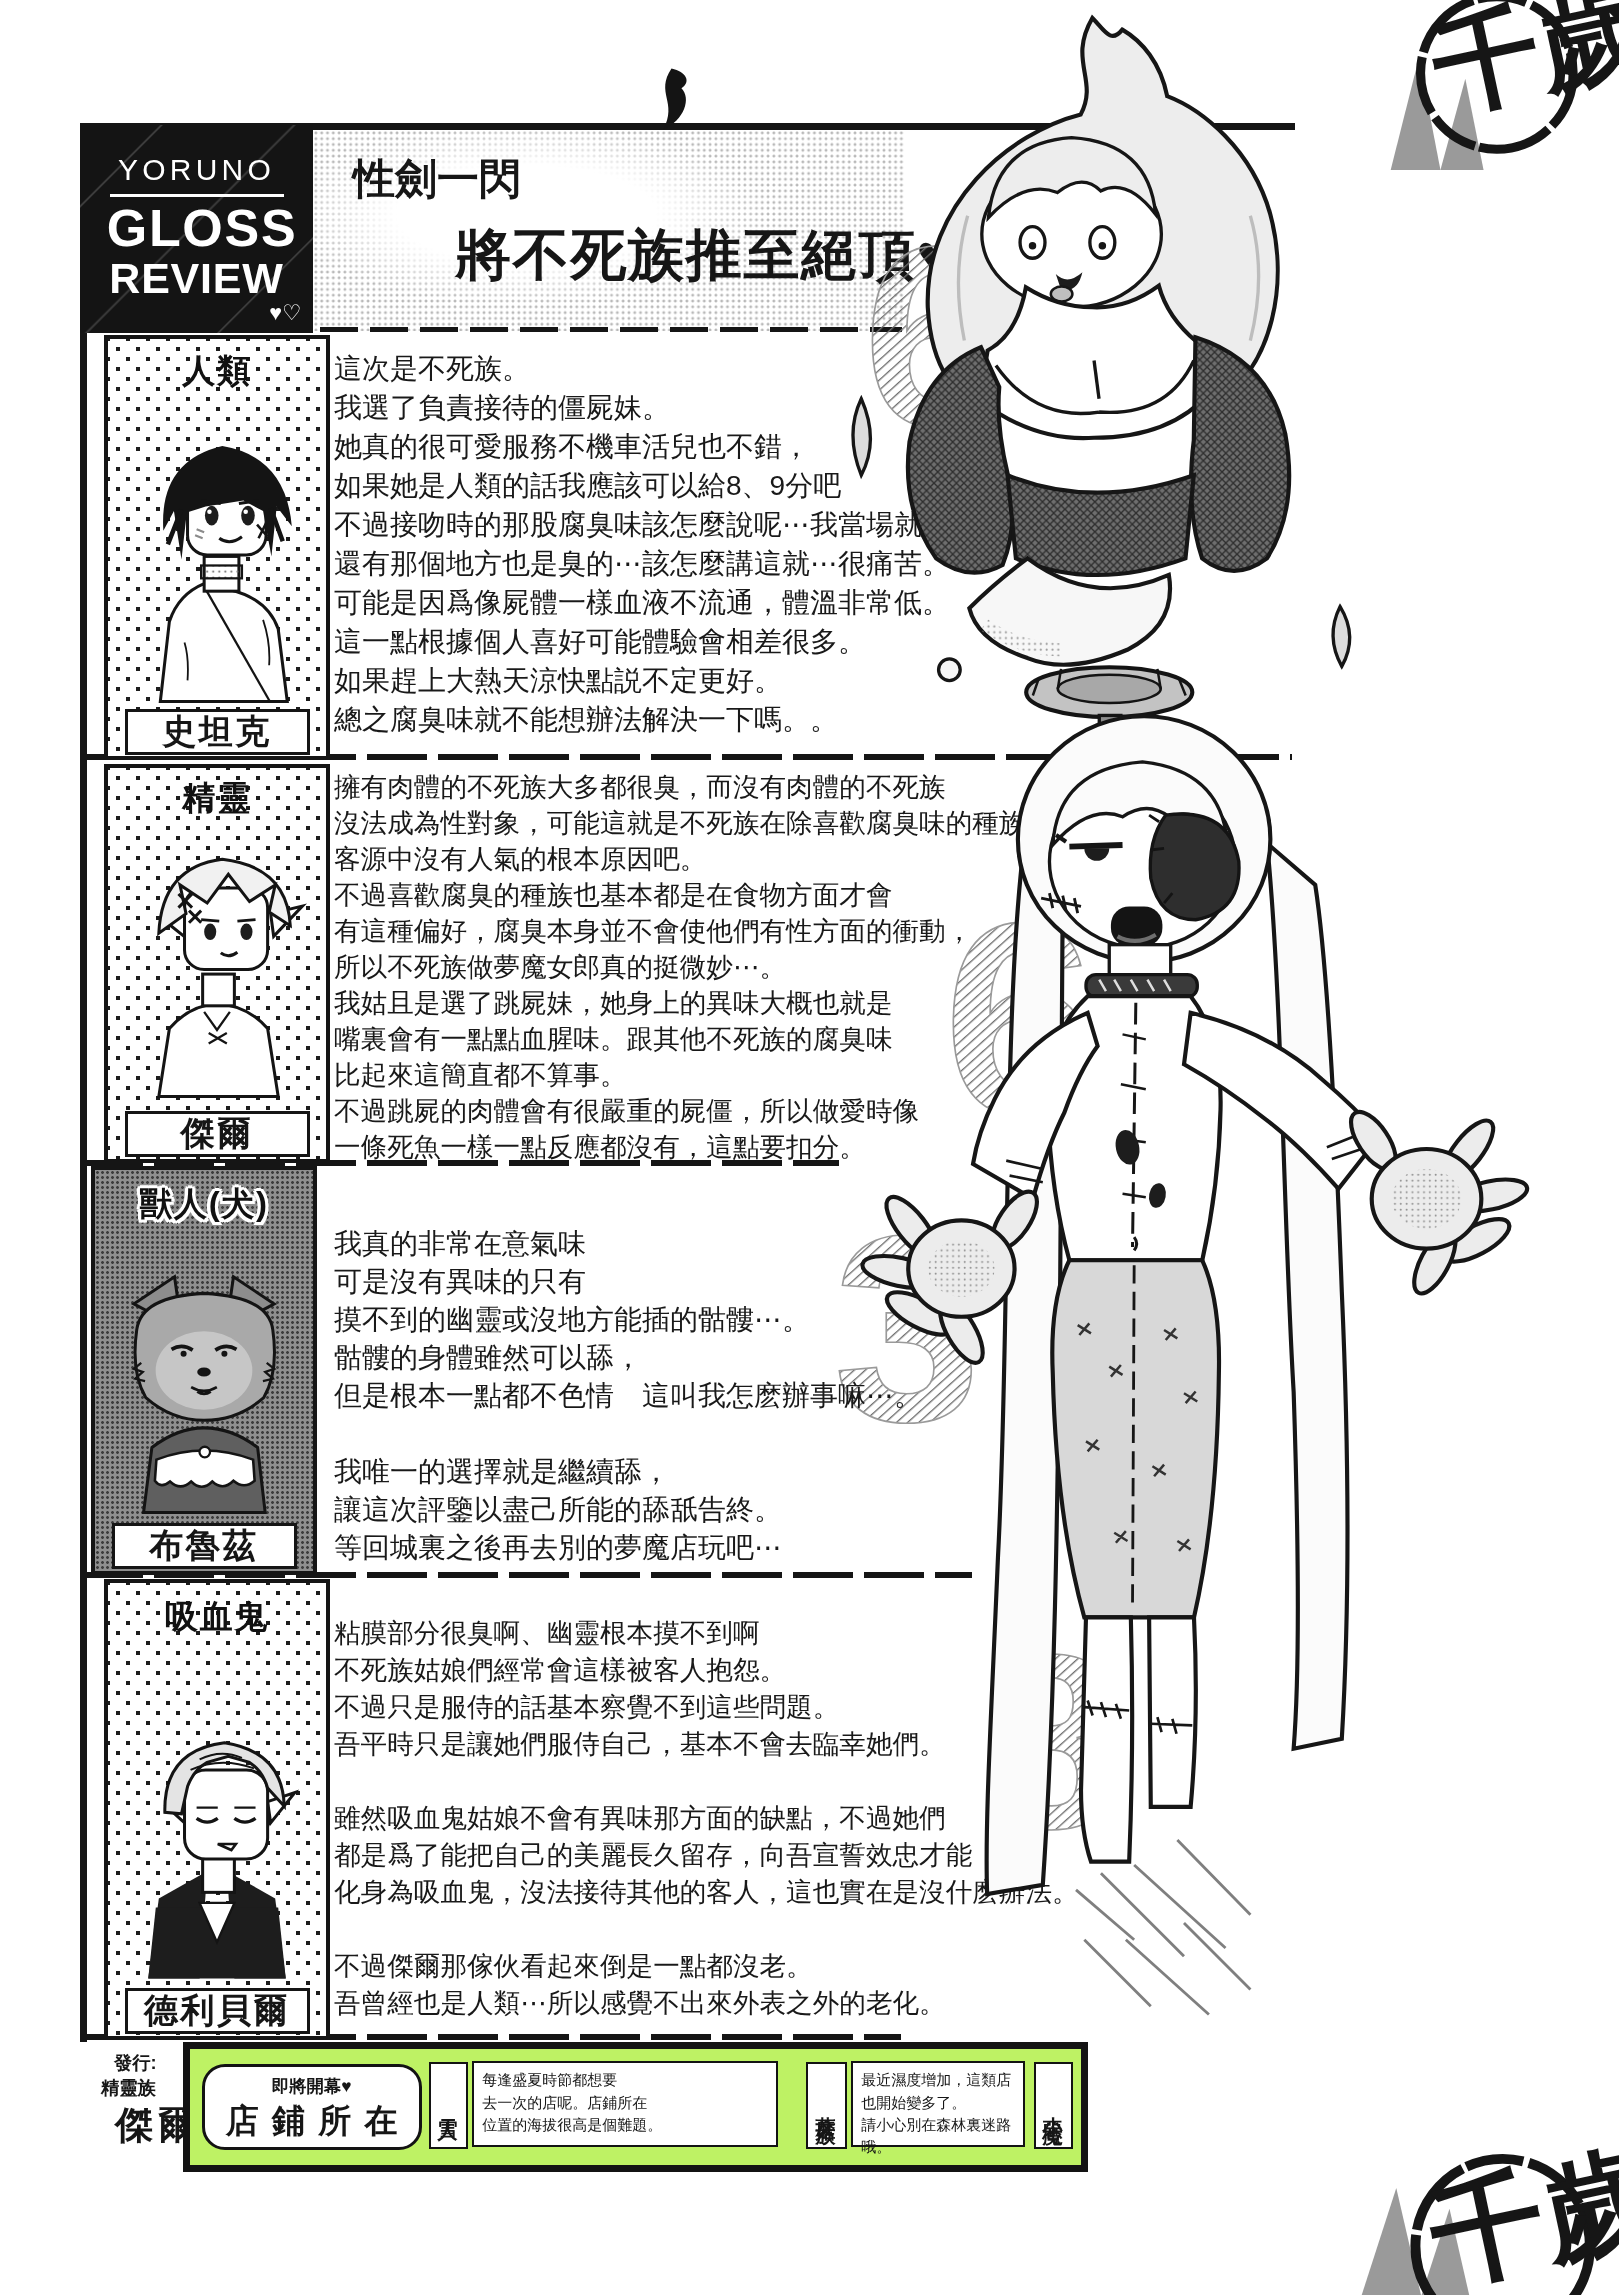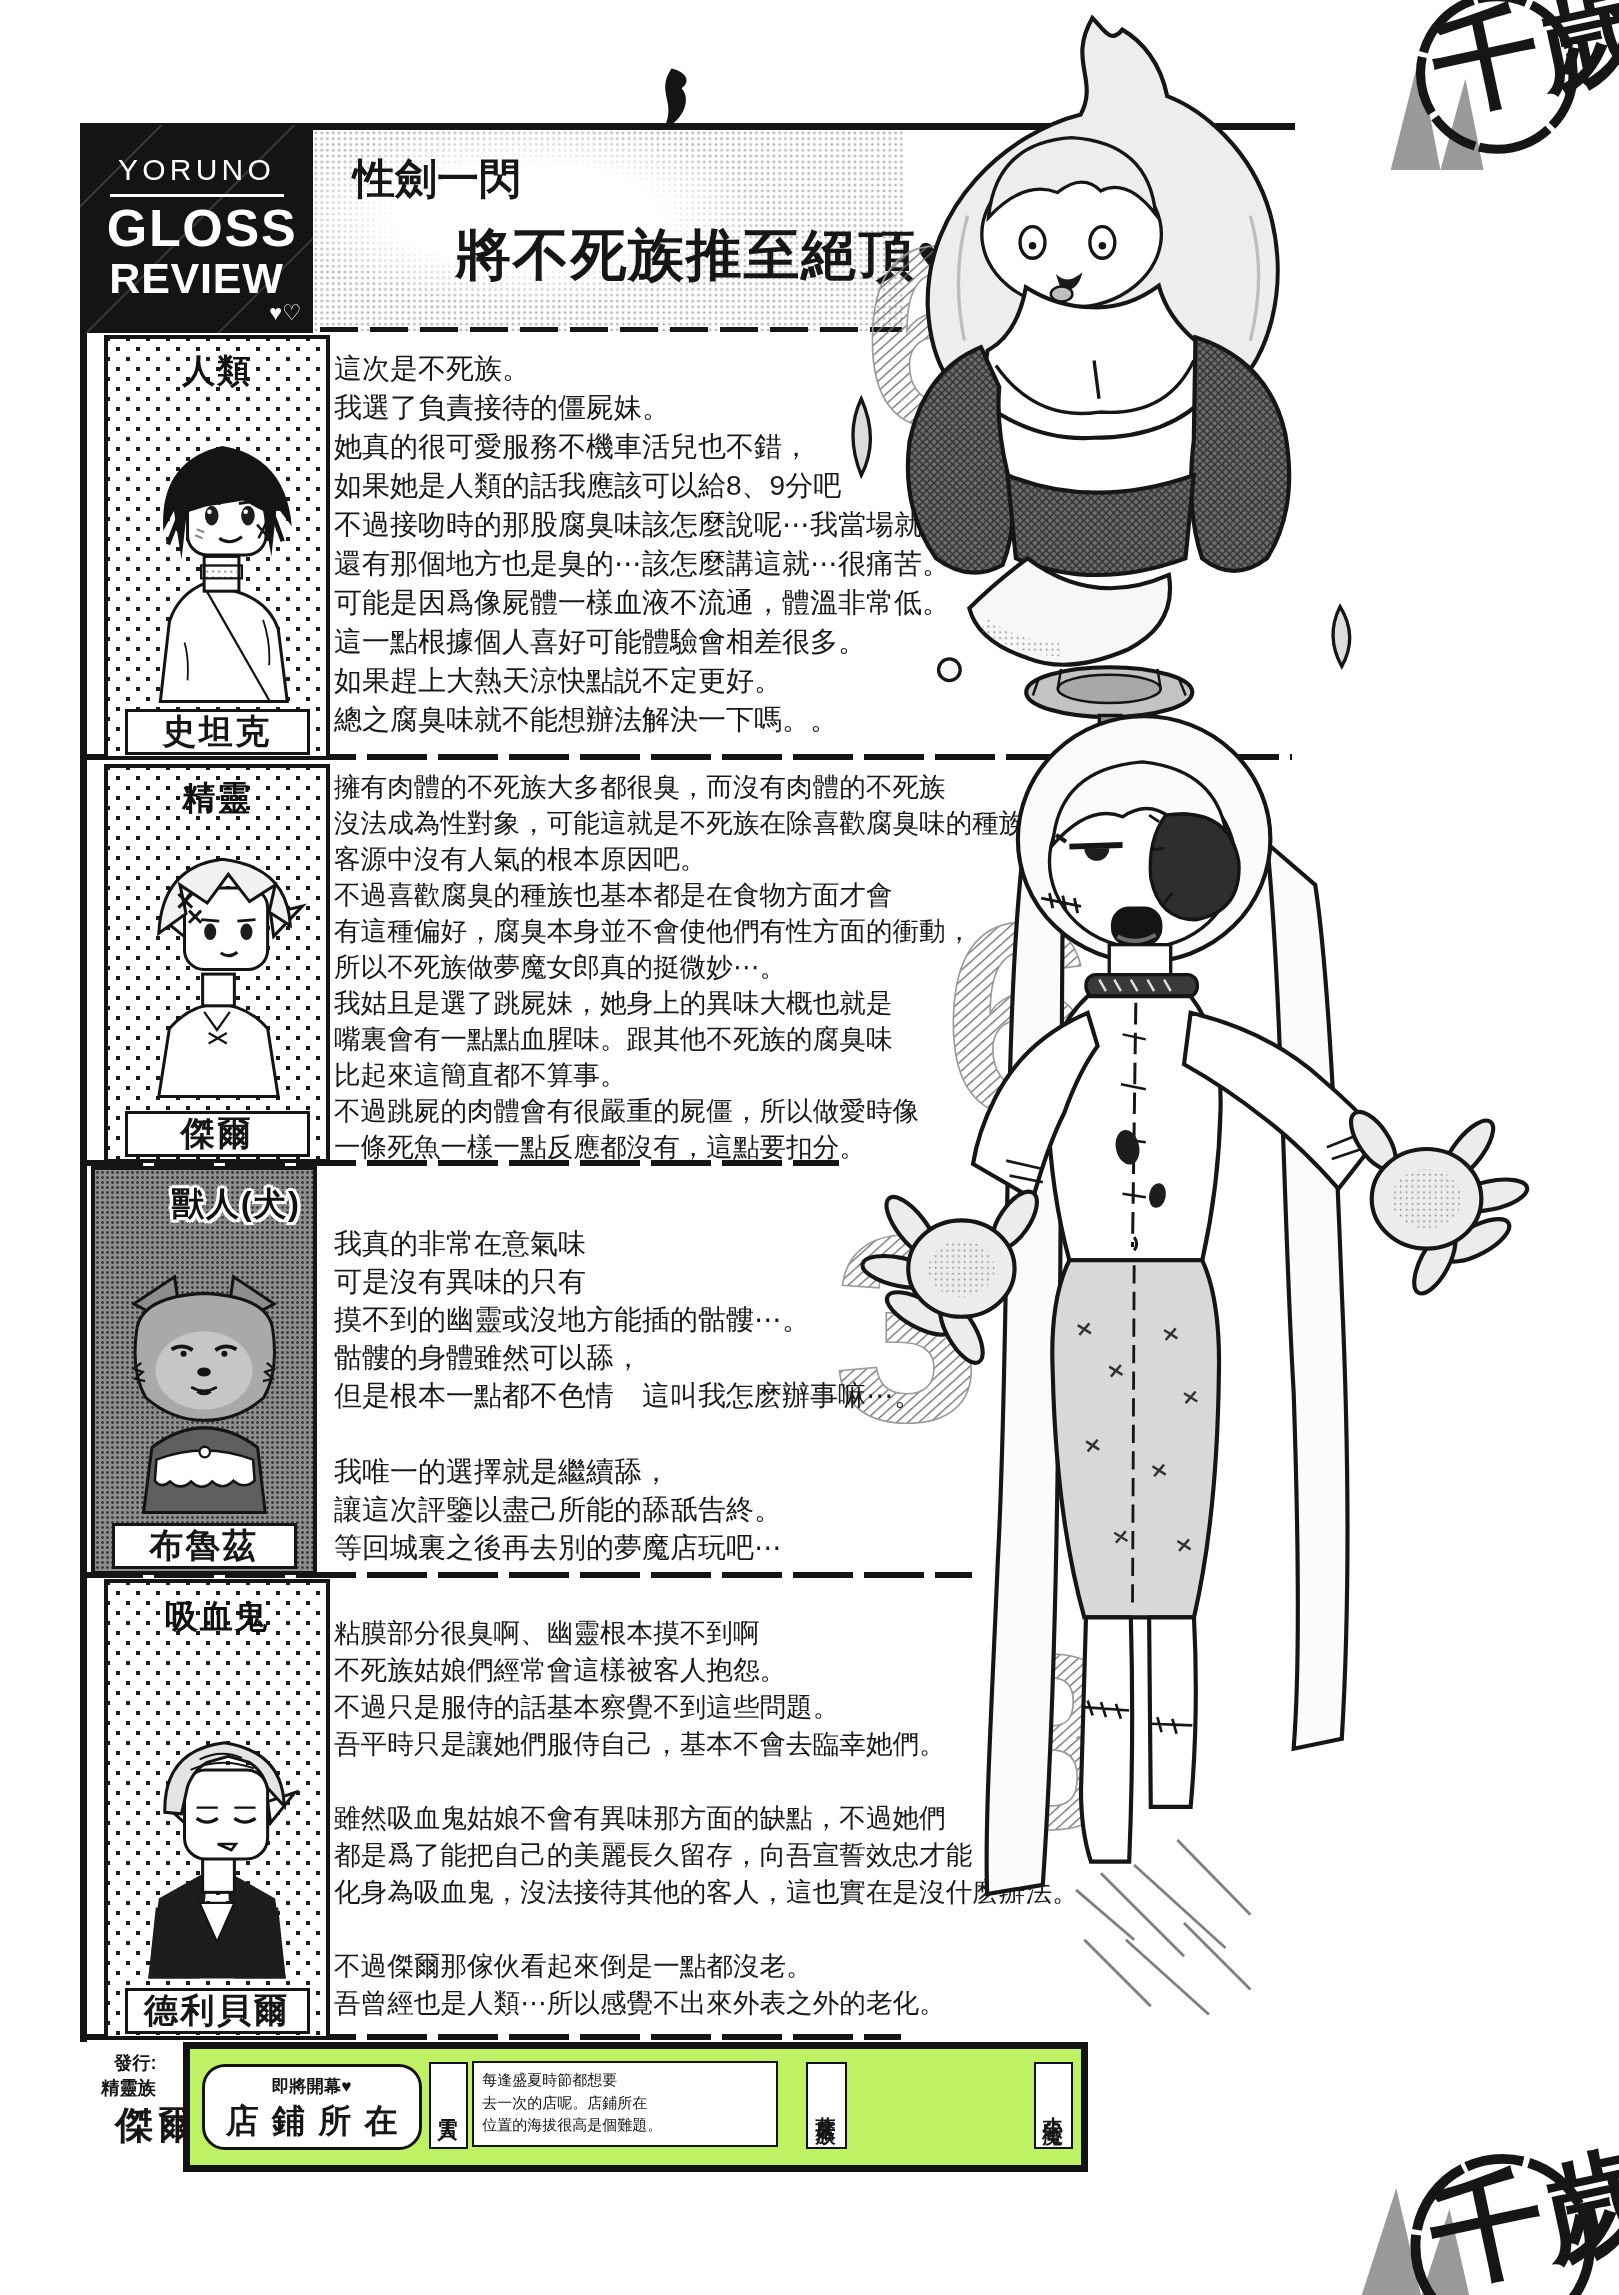--- a/index.html
+++ b/index.html
@@ -32,21 +32,21 @@
   
   .panel{border:4.2px solid #151515;background-color:#fff;background-image:
       radial-gradient(circle,#1c1c1c 2.2px,transparent 2.4px),
       radial-gradient(circle,#1c1c1c 2.2px,transparent 2.4px);
       background-size:20px 20px;background-position:0 0,10px 10px;margin-left:13px;}
   .panel-dark{border:4.2px solid #151515;background-color:#8f8f8f;background-image:
       radial-gradient(circle,#3c3c3c 1.3px,transparent 1.5px);background-size:5px 5px;}
   .species{width:100%;text-align:center;font-size:33px;font-weight:bold;letter-spacing:1.7px;}
   .species-light{color:#111;}
   .species-outline{color:#111;text-shadow:-3.3px 0 0 #fff,3.3px 0 0 #fff,0 -3.3px 0 #fff,0 3.3px 0 #fff,
-      -2.5px -2.5px 0 #fff,2.5px 2.5px 0 #fff,-2.5px 2.5px 0 #fff,2.5px -2.5px 0 #fff;padding-left:32px;}
+      -2.5px -2.5px 0 #fff,2.5px 2.5px 0 #fff,-2.5px 2.5px 0 #fff,2.5px -2.5px 0 #fff;}
   .plate{background:#fff;border:3.3px solid #151515;text-align:center;font-weight:bold;
          font-size:34px;display:flex;align-items:center;justify-content:center;letter-spacing:2.5px;}
   .review{white-space:pre-line;color:#191919;}
   .r1{font-size:28px;line-height:39px;}
   .r2{font-size:26.6px;line-height:36px;}
   .r3{font-size:28px;line-height:38px;}
   .r4{font-size:26.6px;line-height:37px;}
   
   .pub{font-weight:bold;}
   .newsbox{border:7.5px solid #131313;background:#bef264;}
@@ -378,20 +378,23 @@
     </div>
     <div class="abs racebox" style="left:239px;top:13.3px;width:35px;height:83px;">
       <span class="racetxt">雪人</span>
     </div>
     <div class="abs newsitem" style="left:282px;top:11.6px;width:306px;height:86px;box-sizing:border-box;">每逢盛夏時節都想要
 去一次的店呢。店鋪所在
 位置的海拔很高是個難題。</div>
     <div class="abs racebox" style="left:616px;top:13.3px;width:37px;height:83px;">
       <span class="racetxt">蘑菇族</span>
     </div>
+    <div class="abs newsitem" style="left:661px;top:11.6px;width:174px;height:86px;box-sizing:border-box;">最近濕度增加，這類店
+也開始變多了。
+請小心別在森林裏迷路哦。</div>
     <div class="abs racebox" style="left:844px;top:13.3px;width:35px;height:83px;">
       <span class="racetxt">小惡魔</span>
     </div>
   </div>
 
   <svg class="abs" style="left:1339px;top:0px;" width="280" height="170" viewBox="0 0 337 205">
     <polygon points="62,205 96,70 122,205" fill="#9a9a9a"></polygon>
     <polygon points="122,205 152,95 174,205" fill="#9a9a9a"></polygon>
     <circle cx="190" cy="88" r="92" fill="none" stroke="#161616" stroke-width="11" stroke-dasharray="70 6 90 5 60 7"></circle>
     <text x="118" y="130" font-size="128" font-weight="bold" font-family="'DejaVu Serif',serif" fill="#161616" transform="rotate(-12 118 100)">千歲</text>

